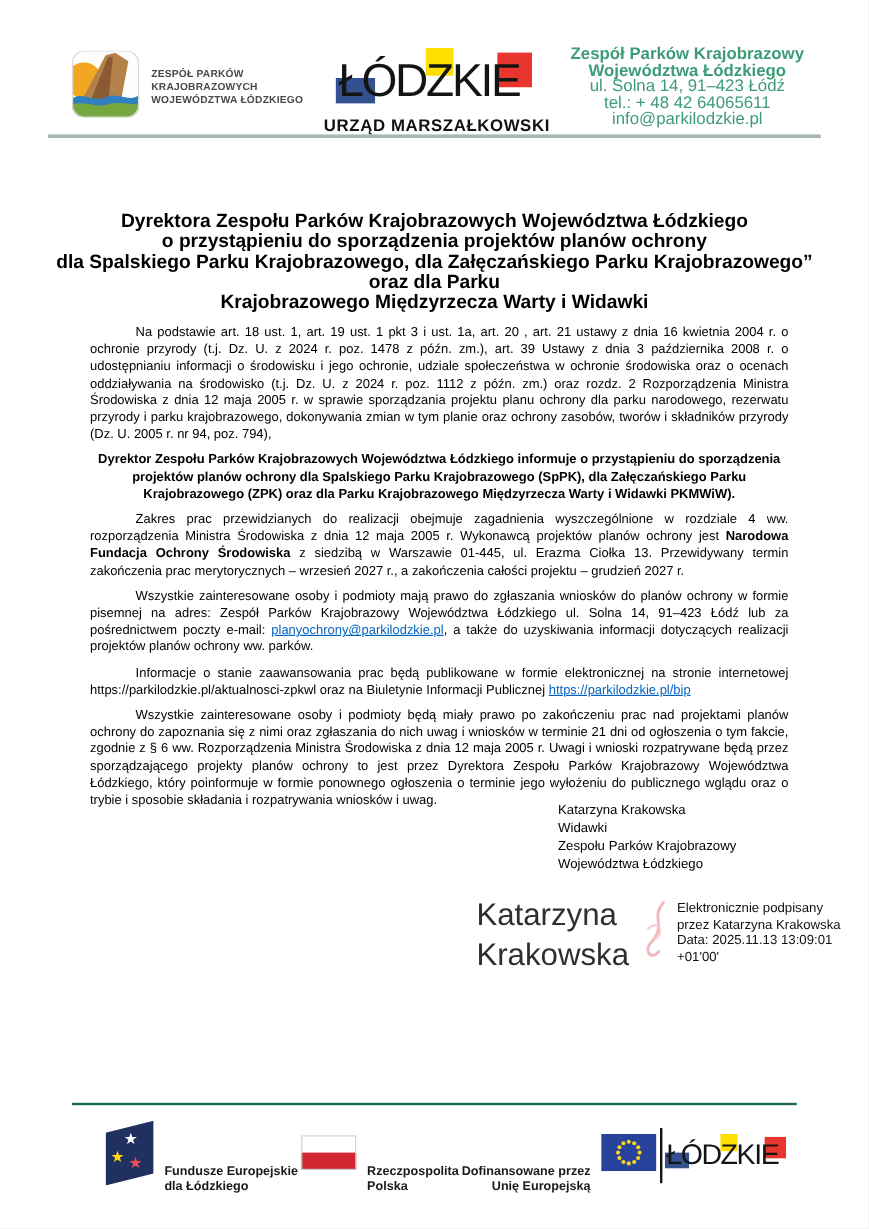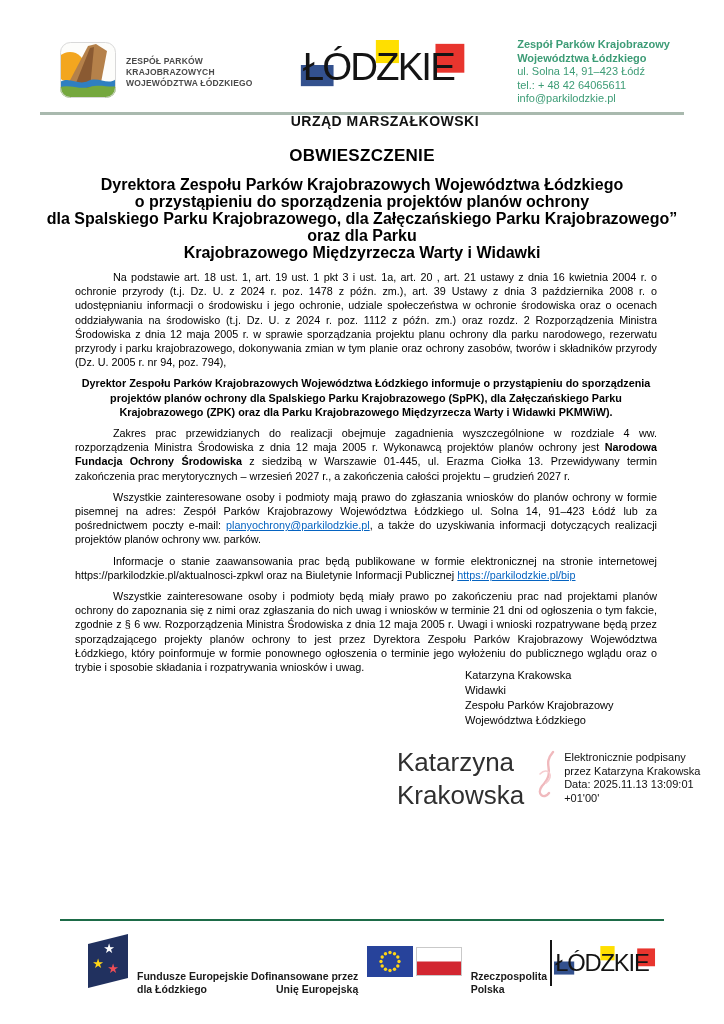--- a/index.html
+++ b/index.html
@@ -9,22 +9,22 @@
     overflow:hidden;
   }
 
   
   .header { position:absolute; top:38px; left:60px; right:54px; height:78px;
             display:flex; justify-content:space-between; align-items:flex-start; }
   .org-block { display:flex; align-items:center; gap:10px; margin-top:4px; }
   .org-lines { font-size:8.5px; font-weight:bold; color:#4a4a4a; line-height:11px;
                letter-spacing:.2px; white-space:pre-line; }
   .lodzkie-block { text-align:center; margin-top:2px; }
-  .lodzkie-sub { font-size:14px; font-weight:bold; color:#111; letter-spacing:.5px; margin-top:19px; }
-  .contact { text-align:left; font-size:11px; line-height:13.5px; color:#3d9c76; }
+  .lodzkie-sub { font-size:14px; font-weight:bold; color:#111; letter-spacing:.5px; margin-top:1px; }
+  .contact { text-align:center; font-size:14px; line-height:13.5px; color:#3d9c76; }
   .contact .b { font-weight:bold; }
 
   .rule-top { position:absolute; top:112px; left:40px; width:644px; height:3px; background:#a9b9ae; }
 
   
   .doc-title { position:absolute; top:146px; left:0; width:724px; text-align:center;
                font-size:17px; font-weight:bold; letter-spacing:.3px; }
   .doc-subtitle { position:absolute; top:176px; left:32px; width:660px; text-align:center;
                   font-size:16px; font-weight:bold; line-height:17px; white-space:pre-line; }
 
@@ -97,21 +97,20 @@
       <div class="b">Zespół Parków Krajobrazowy</div>
       <div class="b">Województwa Łódzkiego</div>
       <div>ul. Solna 14, 91–423 Łódź</div>
       <div>tel.: + 48 42 64065611</div>
       <div>info@parkilodzkie.pl</div>
     </div>
   </div>
 
   <div class="rule-top"></div>
 
-  <div class="doc-title">OBWIESZCZENIE</div>
   <div class="doc-subtitle">Dyrektora Zespołu Parków Krajobrazowych Województwa Łódzkiego
 o przystąpieniu do sporządzenia projektów planów ochrony
 dla Spalskiego Parku Krajobrazowego, dla Załęczańskiego Parku Krajobrazowego” oraz dla Parku
 Krajobrazowego Międzyrzecza Warty i Widawki</div>
 
   <div class="body-text">
     <p>Na podstawie art. 18 ust. 1, art. 19 ust. 1 pkt 3 i ust. 1a, art. 20 , art. 21 ustawy z dnia 16 kwietnia 2004 r. o ochronie przyrody (t.j. Dz. U. z 2024 r. poz. 1478 z późn. zm.), art. 39 Ustawy z dnia 3 października 2008 r. o udostępnianiu informacji o środowisku i jego ochronie, udziale społeczeństwa w ochronie środowiska oraz o ocenach oddziaływania na środowisko (t.j. Dz. U. z 2024 r. poz. 1112 z późn. zm.) oraz rozdz. 2 Rozporządzenia Ministra Środowiska z dnia 12 maja 2005 r. w sprawie sporządzania projektu planu ochrony dla parku narodowego, rezerwatu przyrody i parku krajobrazowego, dokonywania zmian w tym planie oraz ochrony zasobów, tworów i składników przyrody (Dz. U. 2005 r. nr 94, poz. 794),</p>
 
     <p class="centered">Dyrektor Zespołu Parków Krajobrazowych Województwa Łódzkiego informuje o przystąpieniu do sporządzenia projektów planów ochrony dla Spalskiego Parku Krajobrazowego (SpPK), dla Załęczańskiego Parku Krajobrazowego (ZPK) oraz dla Parku Krajobrazowego Międzyrzecza Warty i Widawki PKMWiW).</p>
 
@@ -160,20 +159,32 @@
       <span>
         <svg width="40" height="54" viewBox="0 0 40 54">
           <polygon points="0,10 40,0 40,44 0,54" fill="#21315f"></polygon>
           <text x="21" y="19" font-size="13" fill="#ffffff" text-anchor="middle">★</text>
           <text x="10" y="34" font-size="13" fill="#ffd617" text-anchor="middle">★</text>
           <text x="25" y="39" font-size="13" fill="#ef4e57" text-anchor="middle">★</text>
         </svg>
       </span>
       <div class="f-label">Fundusze Europejskie
 dla Łódzkiego</div>
+    </div>
+
+    <div class="f-item">
+      <span>
+        <svg width="46" height="29" viewBox="0 0 46 29">
+          <rect width="46" height="14.5" fill="#ffffff"></rect>
+          <rect y="14.5" width="46" height="14.5" fill="#d22630"></rect>
+          <rect x="0.5" y="0.5" width="45" height="28" fill="none" stroke="#c9c9c9"></rect>
+        </svg>
+      </span>
+      <div class="f-label">Rzeczpospolita
+Polska</div>
     </div>
 
     <div class="f-item">
       <div class="f-label right">Dofinansowane przez
 Unię Europejską</div>
       <span>
         <svg width="46" height="31" viewBox="0 0 46 31">
           <rect width="46" height="31" fill="#27439b"></rect>
           <g fill="#ffd617">
             <circle cx="23" cy="6.5" r="1.7"></circle>
@@ -186,32 +197,20 @@
               <circle cx="18.5" cy="23.3" r="1.7"></circle>
             <circle cx="15.2" cy="20" r="1.7"></circle>
               <circle cx="14" cy="15.5" r="1.7"></circle>
             <circle cx="15.2" cy="11" r="1.7"></circle>
               <circle cx="18.5" cy="7.7" r="1.7"></circle>
           </g>
         </svg>
       </span>
     </div>
 
-    <div class="f-item">
-      <span>
-        <svg width="46" height="29" viewBox="0 0 46 29">
-          <rect width="46" height="14.5" fill="#ffffff"></rect>
-          <rect y="14.5" width="46" height="14.5" fill="#d22630"></rect>
-          <rect x="0.5" y="0.5" width="45" height="28" fill="none" stroke="#c9c9c9"></rect>
-        </svg>
-      </span>
-      <div class="f-label">Rzeczpospolita
-Polska</div>
-    </div>
-
     <div class="v-bar"></div>
 
     <div>
       <svg width="104" height="31" viewBox="0 0 175 52">
         <rect x="0" y="26" width="34" height="22" fill="#33518e"></rect>
         <rect x="78" y="0" width="24" height="24" fill="#ffdf00"></rect>
         <rect x="140" y="4" width="30" height="30" fill="#e8352e"></rect>
         <text x="2" y="42" font-size="40" letter-spacing="-2" fill="#141414" font-family="Liberation Sans, sans-serif">ŁÓDZKIE</text>
       </svg>
     </div>

